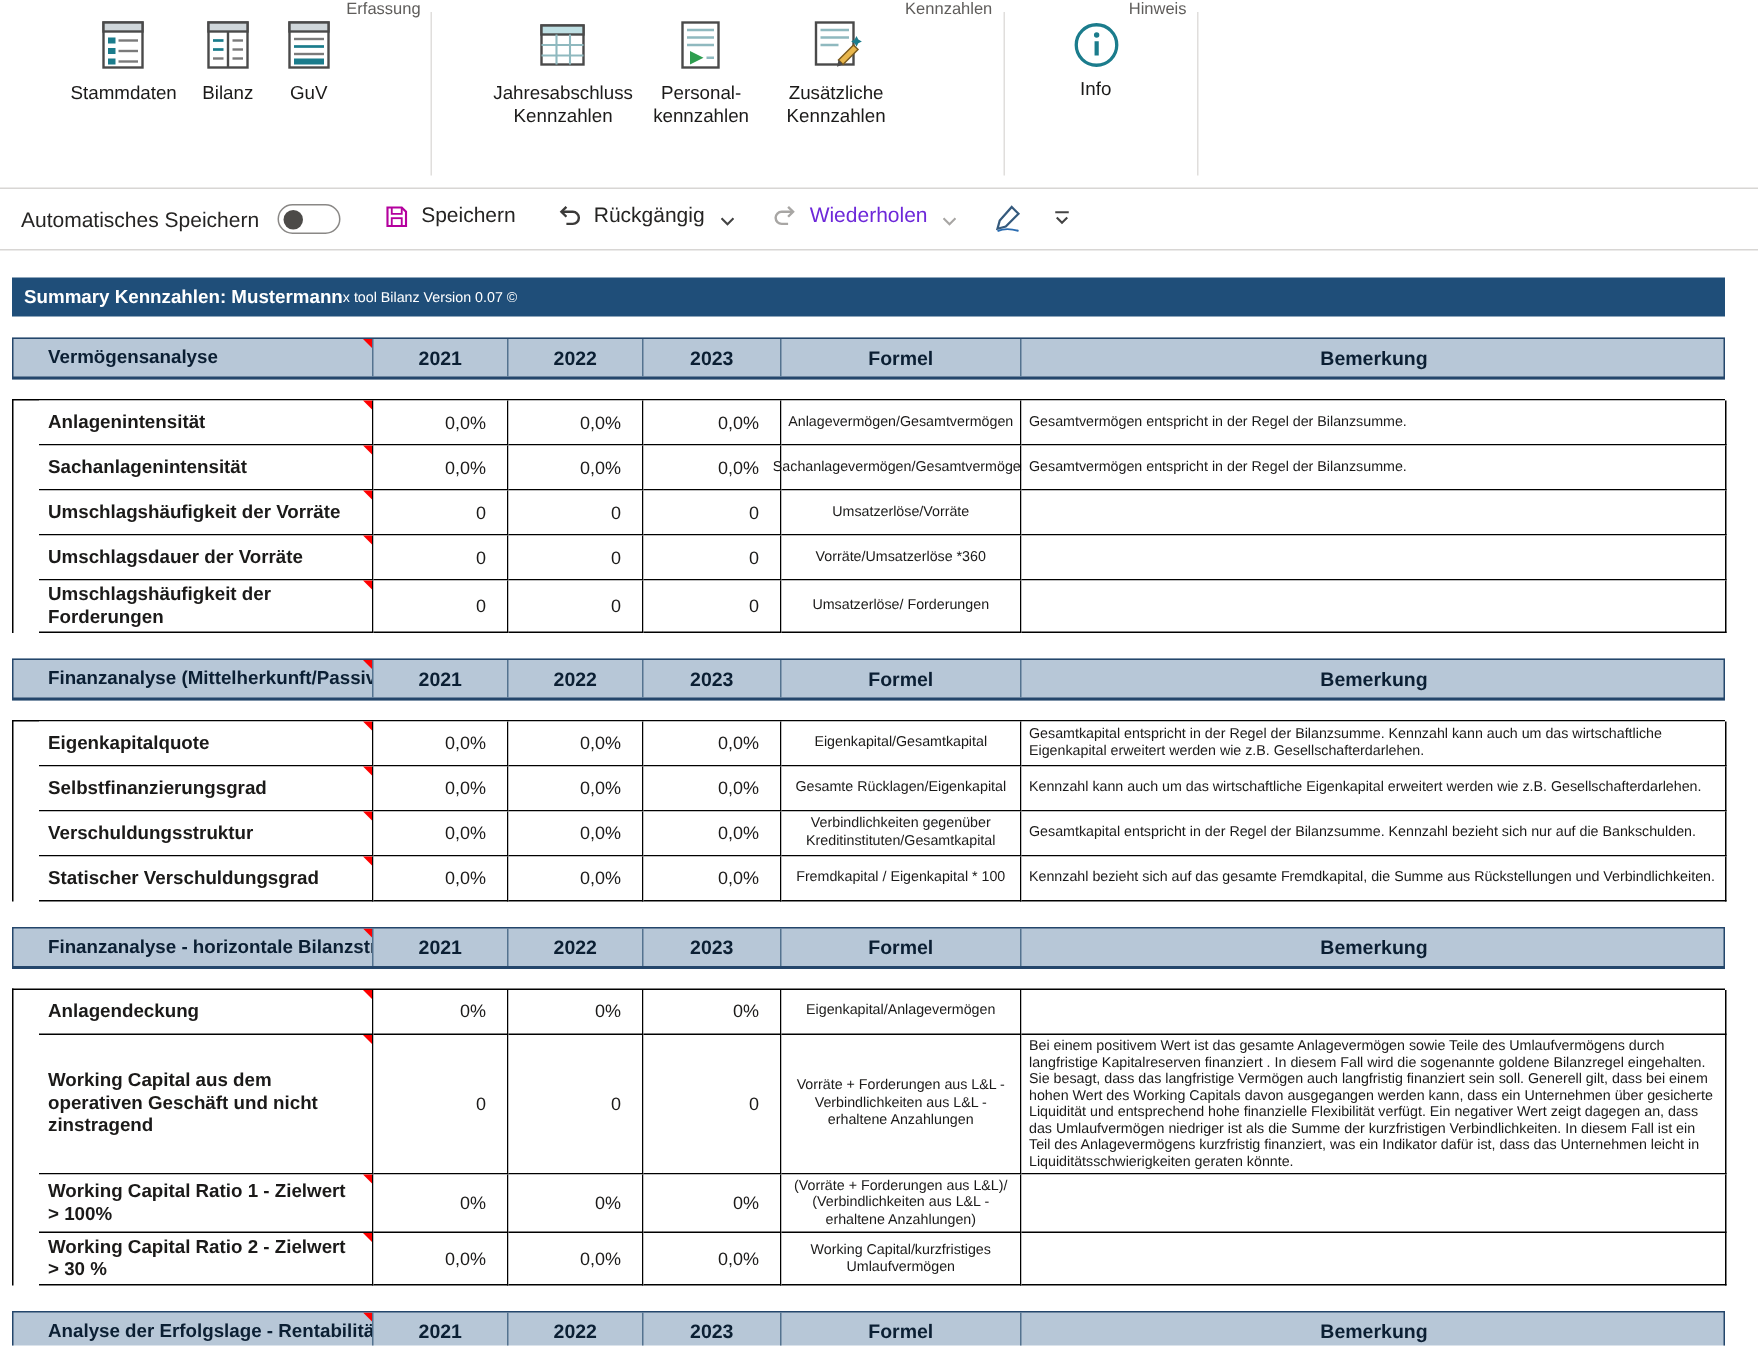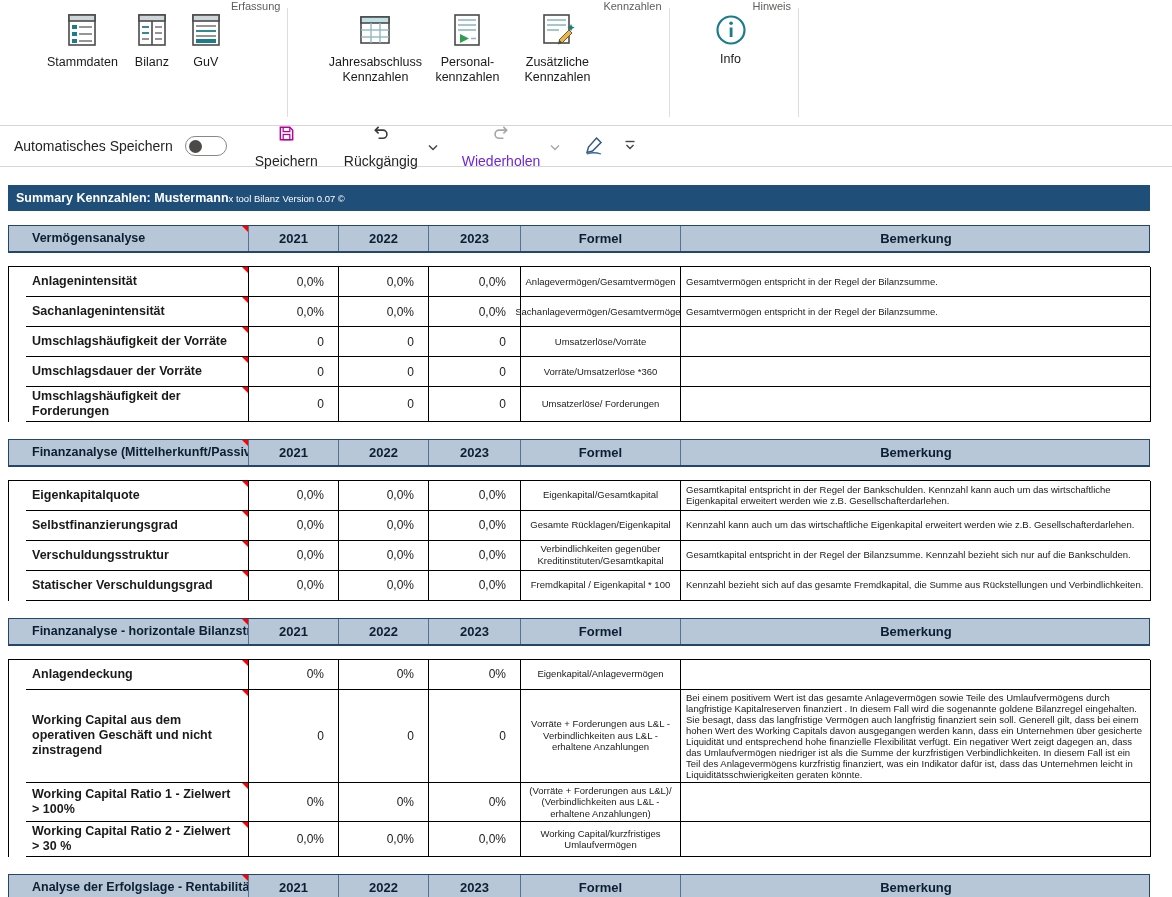--- a/index.html
+++ b/index.html
@@ -19,21 +19,21 @@
   .rbtn.w92{width:96px;}
   .rbtn.w78{width:80px;}
   .rbtn.w88{width:92px;text-align:center;}
   .rbtn.info .ricon{width:34px;height:34px;margin-top:3px;}
 
   
   .quickbar{display:flex;align-items:center;height:41px;border-bottom:1px solid #d8d6d4;padding-left:14px;font-size:14px;color:#252423;}
   .qlabel{margin-right:12px;}
   .toggle{width:42px;height:20px;border:1px solid #8a8886;border-radius:10px;position:relative;background:#fff;margin-right:28px;}
   .toggle .knob{position:absolute;left:3px;top:2.5px;width:13px;height:13px;border-radius:50%;background:#4c4a48;}
-  .qbtn{display:flex;align-items:center;gap:7px;color:#323130;margin-right:10px;flex-direction:column;}
+  .qbtn{display:flex;align-items:flex-start;gap:7px;color:#323130;margin-right:10px;}
   .qbtn .qtext{color:#252423;}
   .qchev{color:#444;margin-right:24px;display:flex;align-items:center;}
   .dis{color:#a8a6a4 !important;}
   .dis .qtext{color:#6d28d9;}
   .qiconbtn{display:flex;align-items:center;margin-right:20px;color:#3b3a39;}
 
   
   .sheet{padding:18px 22px 0 8px;}
   .titlebar{width:1142px;height:26px;background:#1F4E79;display:flex;align-items:center;justify-content:flex-start;padding:12px 8px;margin-bottom:14px;}
   .tb-title{color:#fff;font-weight:bold;font-size:12.5px;}
@@ -419,21 +419,21 @@
             <div class="c val">
               <span class="txt">0,0%</span>
             </div>
             <div class="c val">
               <span class="txt">0,0%</span>
             </div>
             <div class="c formel">
               <span class="txt">Eigenkapital/Gesamtkapital</span>
             </div>
             <div class="c bem">
-              <span class="txt">Gesamtkapital entspricht in der Regel der Bankschulden. Kennzahl kann auch um das wirtschaftliche Eigenkapital erweitert werden wie z.B. Gesellschafterdarlehen.</span>
+              <span class="txt">Gesamtkapital entspricht in der Regel der Bilanzsumme. Kennzahl kann auch um das wirtschaftliche Eigenkapital erweitert werden wie z.B. Gesellschafterdarlehen.</span>
             </div>
           </div>
           <div class="trow">
             <div class="c name">
               <span class="txt">Selbstfinanzierungsgrad</span>
               <span class="cm"></span>
             </div>
             <div class="c val">
               <span class="txt">0,0%</span>
             </div>

